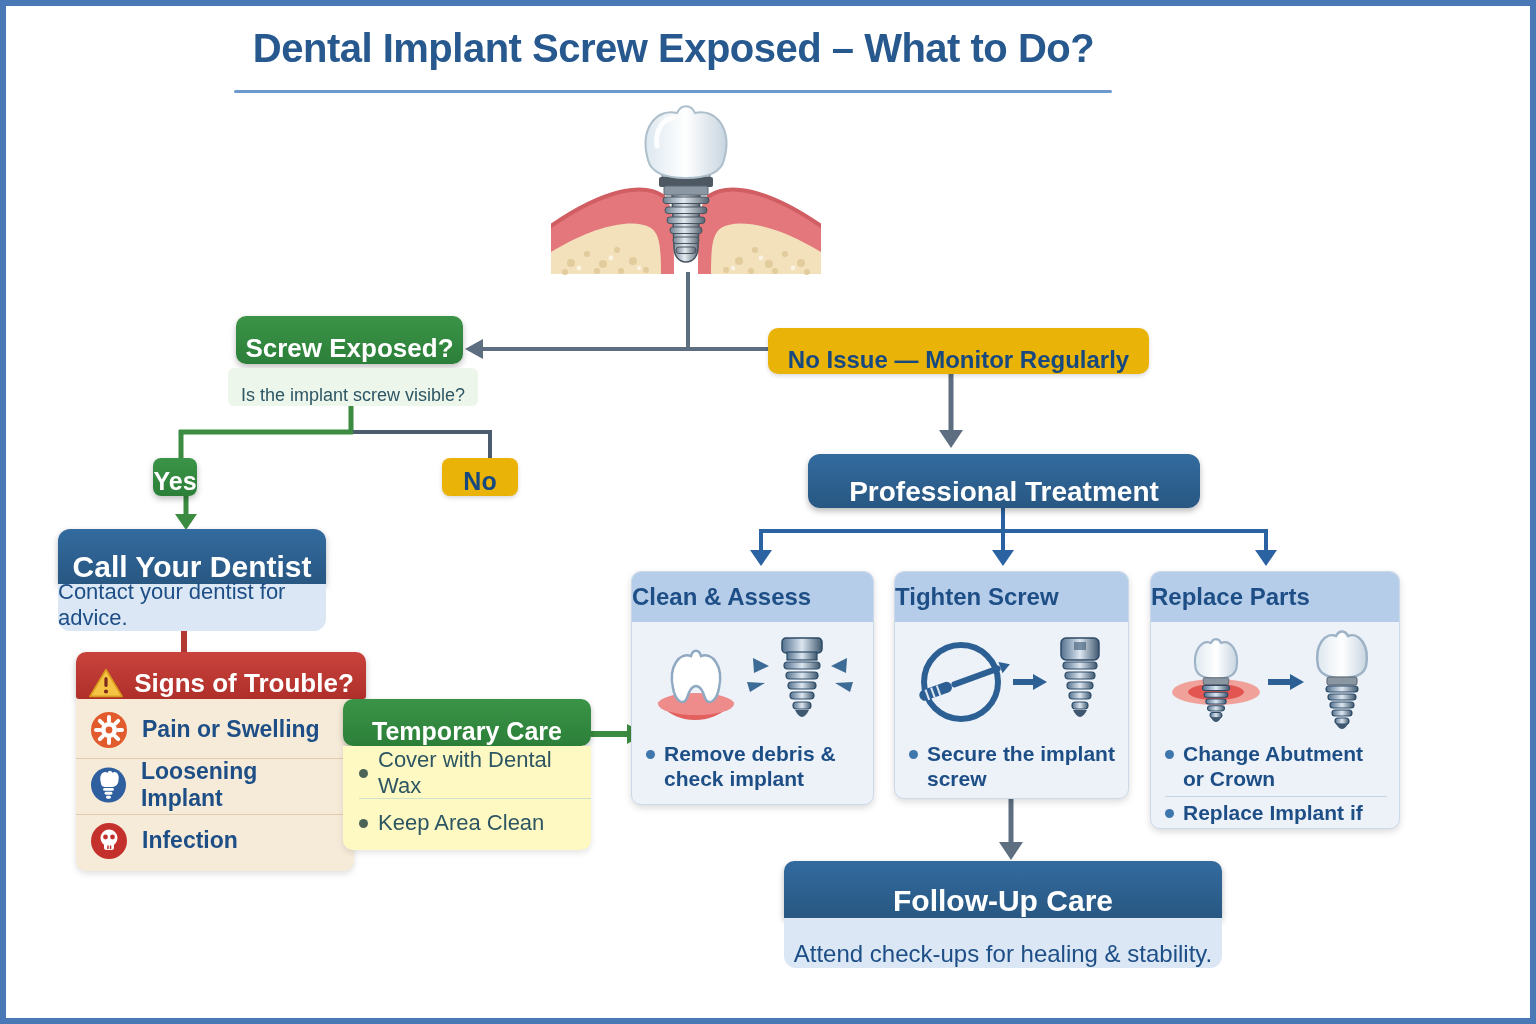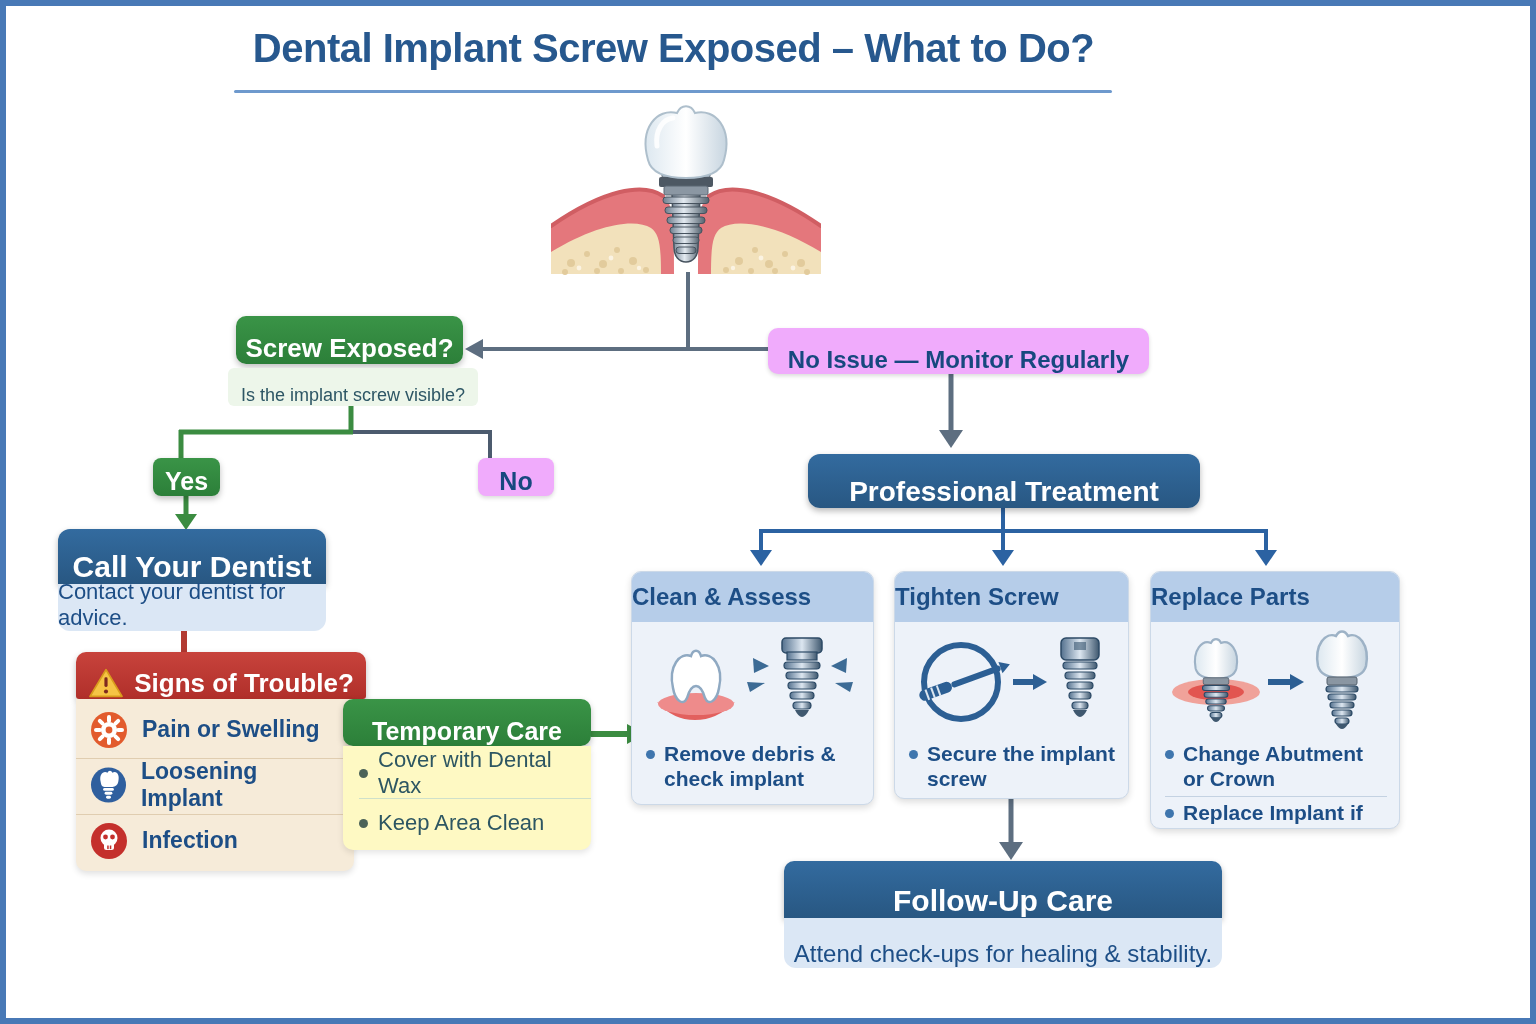--- a/index.html
+++ b/index.html
@@ -20,30 +20,30 @@
   #hero{left:545px;top:92px;width:270px;height:178px;}
 
   
   #connectors{left:0;top:0;width:1536px;height:1024px;pointer-events:none;}
 
   
   .pill-green{background:linear-gradient(#3a9447,#2c7f39);color:#fff;font-weight:bold;
     border-radius:10px;box-shadow:0 3px 6px rgba(0,0,0,.25);}
   .pill-blue{background:linear-gradient(#336b9f,#285782);color:#fff;font-weight:bold;
     border-radius:12px;box-shadow:0 3px 6px rgba(0,0,0,.28);}
-  .pill-gray{background:#f0abfc;color:#17487f;font-weight:bold;border-radius:10px;
+  .pill-gray{background:#eab308;color:#17487f;font-weight:bold;border-radius:10px;
     box-shadow:0 2px 4px rgba(0,0,0,.15);}
   .sub-blue{background:#dbe7f5;color:#1d4e86;border-radius:0 0 12px 12px;}
   .sub-green{background:#edf6ea;color:#2d5665;border-radius:6px;}
 
   #screw-exposed{left:230px;top:310px;width:227px;height:48px;font-size:26px;}
   #screw-question{left:222px;top:362px;width:250px;height:38px;font-size:18px;font-weight:500;}
   #no-issue{left:762px;top:322px;width:381px;height:46px;font-size:24px;}
-  #yes-box{left:147px;top:452px;width:67px;height:38px;font-size:25px;border-radius:8px;}
-  #no-box{left:472px;top:452px;width:76px;height:38px;font-size:25px;border-radius:8px;}
+  #yes-box{left:147px;top:452px;width:44px;height:38px;font-size:25px;border-radius:8px;}
+  #no-box{left:436px;top:452px;width:76px;height:38px;font-size:25px;border-radius:8px;}
 
   #cyd-head{left:52px;top:523px;width:268px;height:55px;font-size:30px;border-radius:12px 12px 0 0;}
   #cyd-sub{left:52px;top:578px;width:268px;height:47px;font-size:22px;}
 
   
   #signs-head{left:70px;top:646px;width:290px;height:47px;border-radius:10px 10px 3px 3px;
     background:linear-gradient(#c8433c,#b02f2a);color:#fff;font-weight:bold;font-size:26px;
     box-shadow:0 3px 6px rgba(0,0,0,.25);gap:10px;}
   #signs-body{left:70px;top:693px;width:278px;height:172px;background:#f6ebd9;
     border-radius:0 0 10px 10px;box-shadow:0 3px 6px rgba(0,0,0,.12);

